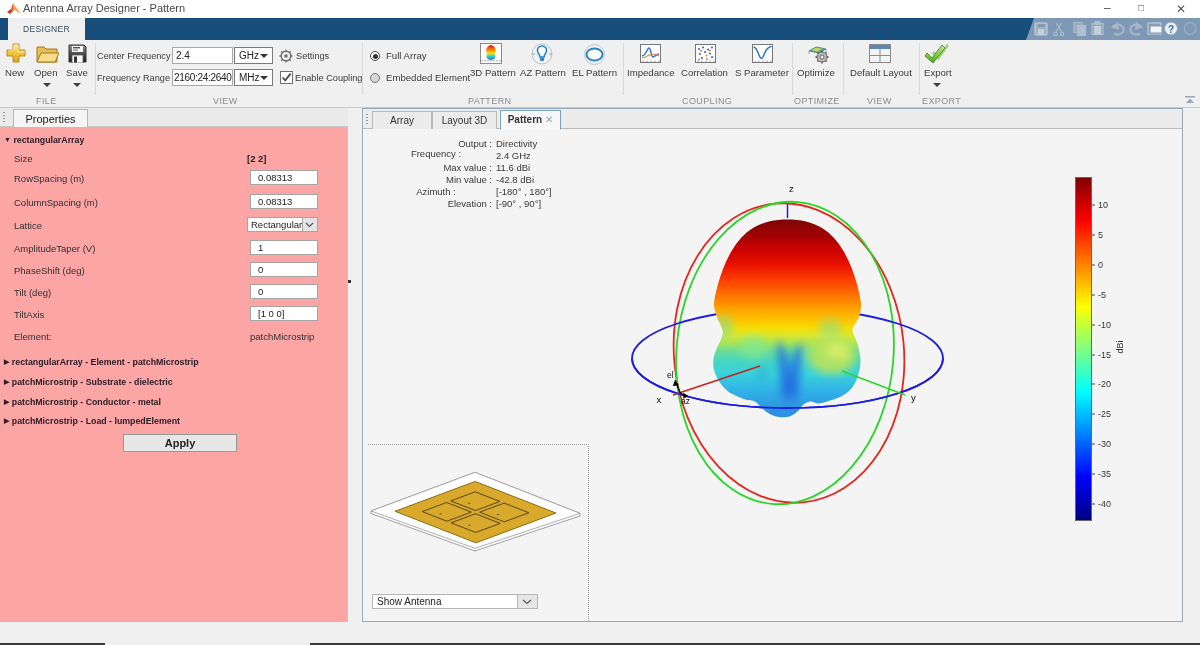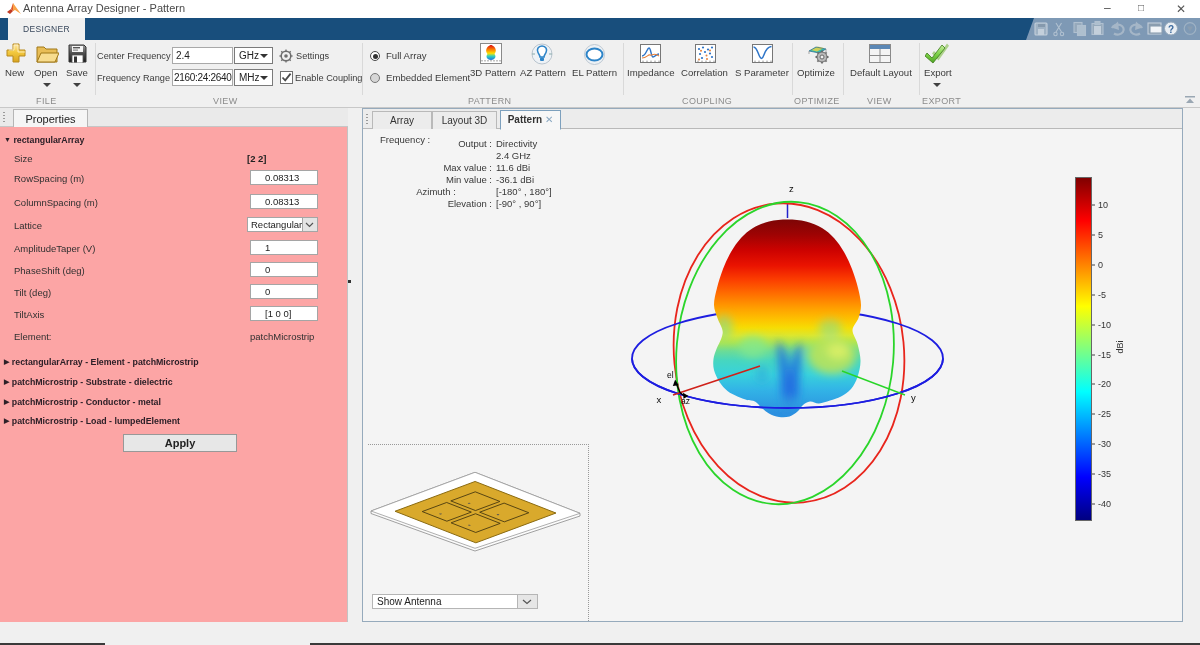--- a/index.html
+++ b/index.html
@@ -23,21 +23,21 @@
 .dropArrow { width:0; height:0; border-left:4px solid transparent; border-right:4px solid transparent; border-top:4px solid #404040; }
 .field { background:#fff; border:1px solid #a9a9a9; font-size:10px; color:#222; padding-left:3px; }
 .combo { background:#fff; border:1px solid #7a7a7a; font-size:10px; color:#222; }
 .combo .ca { position:absolute; right:4px; top:6px; width:0; height:0; border-left:4px solid transparent; border-right:4px solid transparent; border-top:4px solid #333; }
 .radio { width:10px; height:10px; border-radius:50%; border:1px solid #777; background:#fff; }
 
 #leftpanel { left:0; top:108px; width:348px; height:514px; background:#fca5a5; border-right:1px solid #c3c3c3; }
 #props-tabstrip { left:0; top:0; width:348px; height:19px; background:#eaeaea; border-bottom:1px solid #c6c6c6; }
 #props-tab { left:13px; top:1px; width:75px; height:18px; background:#f5f5f5; border:1px solid #b5b5b5; border-bottom:none; font-size:11px; color:#222; text-align:center; line-height:18px; }
 .prow-label { font-size:9.5px; color:#303030; left:14px; }
-.pfield { left:250px; width:68px; height:15px; background:#fff; border:1px solid #a5a5a5; font-size:9.5px; color:#222; padding-left:14px; line-height:13px; }
+.pfield { left:250px; width:68px; height:15px; background:#fff; border:1px solid #a5a5a5; font-size:9.5px; color:#222; padding-left:7px; line-height:13px; }
 .phead { font-size:8.8px; font-weight:bold; color:#2d2028; left:4px; }
 
 #docarea { left:362px; top:108px; width:821px; height:514px; background:#f4f4f4; border:1px solid #96aabc; }
 #doc-tabstrip { left:0; top:0; width:819px; height:20px; background:#ececec; border-bottom:1px solid #b9b9b9; }
 .dtab { top:2px; height:18px; background:#ececec; border:1px solid #b9b9b9; border-bottom:none; font-size:10px; color:#333; text-align:center; line-height:18px; }
 #dtab-active { top:1px; height:20px; background:#f7f7f7; border:1px solid #7da0bd; border-bottom:1px solid #f7f7f7; font-weight:bold; }
 #statusbar { left:0; top:622px; width:1200px; height:21px; background:#f0f0f0; }
 #status-text { left:8px; top:5px; font-size:11px; color:#262626; }
 .darkstrip { top:643px; height:2px; background:#3a3a3a; }
 .figtext { font-size:9.5px; color:#383838; }
@@ -354,26 +354,26 @@
   <div id="docarea" class="abs">
     <div id="doc-tabstrip" class="abs"></div>
     <div class="abs" style="left:3px;top:5px;width:2px;height:12px;background:repeating-linear-gradient(#9a9a9a 0 1px, transparent 1px 3px)"></div>
     <div class="dtab abs" style="left:9px;width:60px">Array</div>
     <div class="dtab abs" style="left:69px;width:65px">Layout 3D</div>
     <div class="dtab abs" id="dtab-active" style="left:137px;width:61px">Pattern <span style="color:#8aa8c2;font-weight:normal">✕</span></div>
   </div>
 
   <div class="abs figtext" style="left:380px;top:138px;width:112px;text-align:right">Output :</div>
   <div class="abs figtext" style="left:496px;top:138px">Directivity</div>
-  <div class="abs figtext" style="left:380px;top:134px;width:112px;text-align:left">Frequency :</div>
+  <div class="abs figtext" style="left:380px;top:148px;width:112px;text-align:center">Frequency :</div>
   <div class="abs figtext" style="left:496px;top:150px">2.4 GHz</div>
   <div class="abs figtext" style="left:380px;top:162px;width:112px;text-align:right">Max value :</div>
   <div class="abs figtext" style="left:496px;top:162px">11.6 dBi</div>
   <div class="abs figtext" style="left:380px;top:174px;width:112px;text-align:right">Min value :</div>
-  <div class="abs figtext" style="left:496px;top:174px">-36.1 dBi</div>
+  <div class="abs figtext" style="left:496px;top:174px">-42.8 dBi</div>
   <div class="abs figtext" style="left:380px;top:186px;width:112px;text-align:center">Azimuth :</div>
   <div class="abs figtext" style="left:496px;top:186px">[-180° , 180°]</div>
   <div class="abs figtext" style="left:380px;top:198px;width:112px;text-align:right">Elevation :</div>
   <div class="abs figtext" style="left:496px;top:198px">[-90° , 90°]</div>
 
   <svg class="abs" style="left:363px;top:129px" width="819" height="492" viewBox="363 129 819 492">
     <defs>
       <linearGradient id="blobGrad" gradientUnits="userSpaceOnUse" x1="0" y1="219" x2="0" y2="413">
         <stop offset="0" stop-color="#7c0606"></stop>
         <stop offset="0.08" stop-color="#9e0303"></stop>

